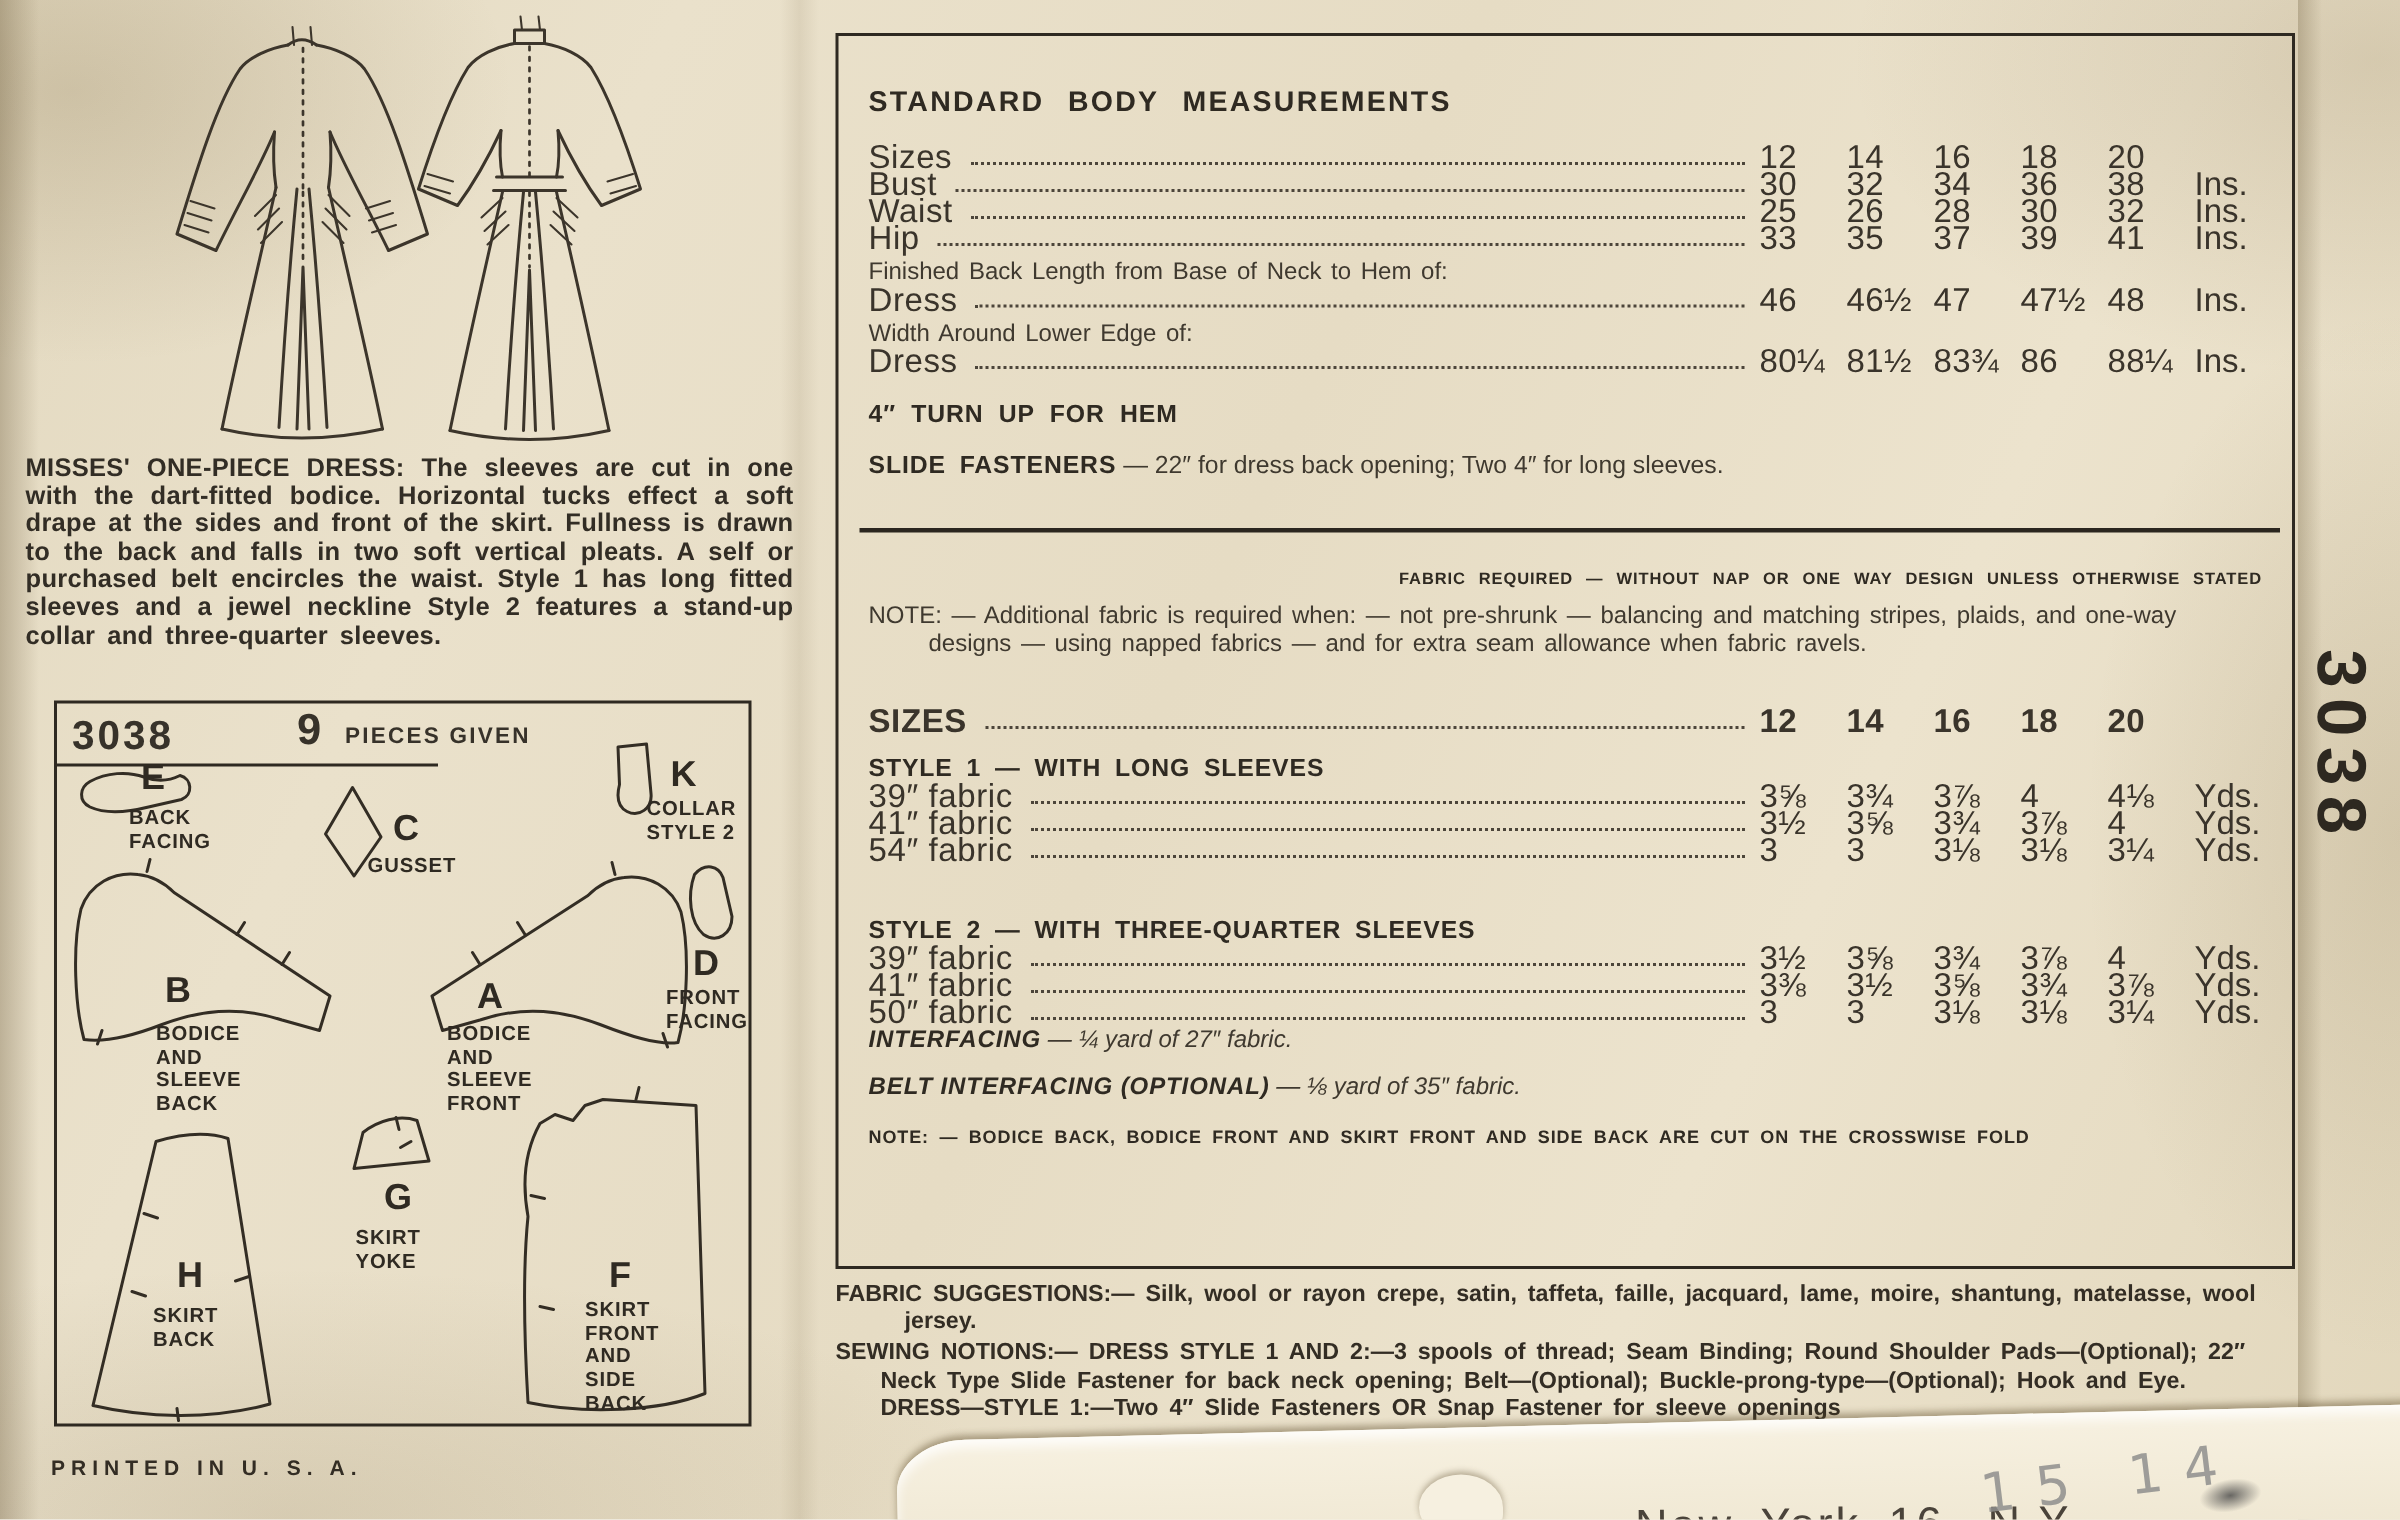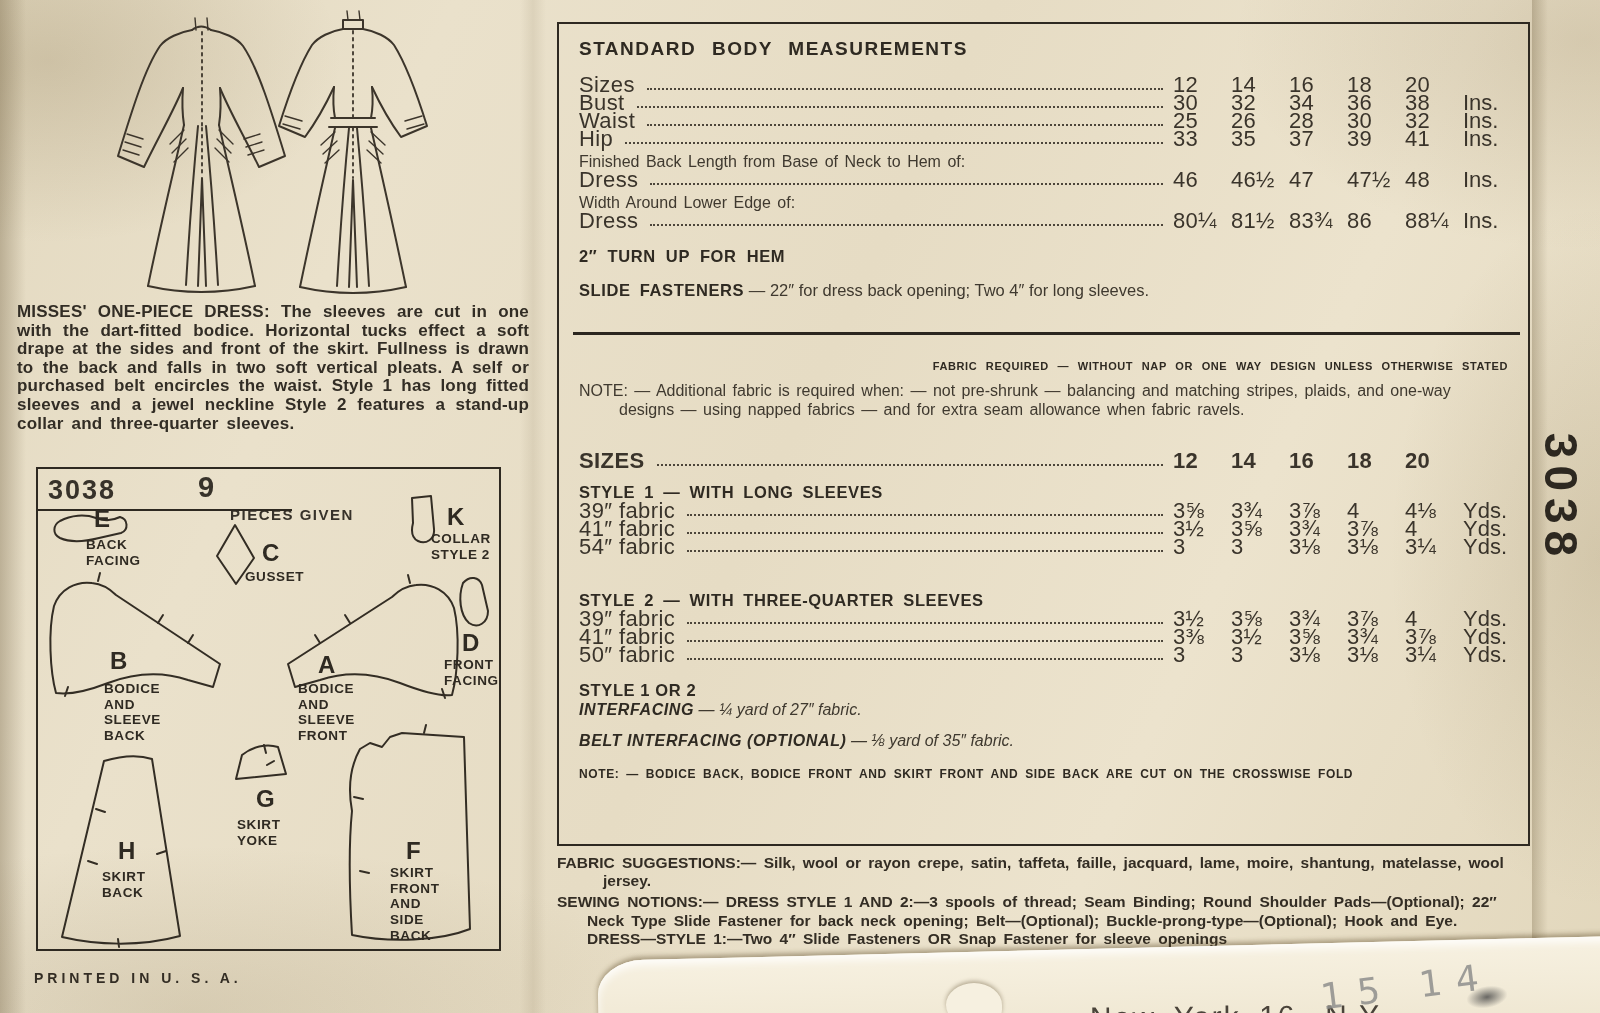--- a/index.html
+++ b/index.html
@@ -38,41 +38,41 @@
   #pieces-box {
     position:absolute; left:36px; top:467px; width:465px; height:484px;
     border:2.5px solid #2e2921;
   }
   #pieces-box .abs { position:absolute; }
   .pc-letter { font-size:24px; font-weight:700; color:#2f2a22; }
   .pc-label { font-size:13.5px; font-weight:700; line-height:1.16; letter-spacing:.6px;
     color:#2f2a22; white-space:pre-line; }
   #pieces-header-number { left:10px; top:6px; font-size:27px; font-weight:700; letter-spacing:2px; }
   #pieces-header-count { left:160px; top:2px; font-size:29px; font-weight:700; }
-  #pieces-header-count-label { left:192px; top:13px; font-size:15px; font-weight:700; letter-spacing:1.5px;margin-top:24px; }
+  #pieces-header-count-label { left:192px; top:13px; font-size:15px; font-weight:700; letter-spacing:1.5px; }
   #pieces-header-rule { left:-1px; top:40px; width:255px; border-bottom:2.5px solid #2e2921; }
   #pieces-svg { position:absolute; left:0; top:0; }
   #pieces-svg path { stroke:#332d24; fill:none; stroke-width:2; stroke-linejoin:round; stroke-linecap:round; }
 
   #printed-in { position:absolute; left:34px; top:958px; font-size:14px; font-weight:700;
     letter-spacing:4px; color:#332d24;margin-top:12px; }
 
   
   #panel {
     position:absolute; left:557px; top:22px; width:973px; height:824px;
     border:2.5px solid #2e2921; padding:14px 20px 0 20px;
   }
   .trow { display:flex; align-items:baseline; font-size:22px; line-height:18px; color:#3a342b; }
   .trow .tlabel { flex:none; letter-spacing:.4px; }
   .trow .leader { flex:1 1 auto; border-bottom:2px dotted #4c453a; height:2px; align-self:flex-end;
     margin:0 10px 4px 12px; min-width:30px; }
   .trow .val { flex:none; width:58px; letter-spacing:.3px; }
   .trow .unit { flex:none; width:45px; }
   .bold-row { font-weight:700; }
-  .heading { font-weight:700; color:#2f2a22; letter-spacing:.6px; }
+  .heading { font-weight:700; color:#2f2a22; letter-spacing:.6px;margin-top:20px; }
   #panel-title { font-size:19px; word-spacing:9px; letter-spacing:1.5px; margin-bottom:16px; }
   .section-note { font-size:16px; color:#3f392f; word-spacing:2px; }
   #finished-heading, #width-heading { margin-top:5px; }
   #hem-note { margin-top:17px; font-size:16.5px; word-spacing:5px; }
   #fasteners-line { margin-top:15px; font-size:16.5px; }
   #fasteners-line .heading { word-spacing:4px; }
   #mid-rule { border-top:3.5px solid #2b261f; margin:32px -12px 0 -6px; }
   #fabric-heading { margin-top:25px; font-size:11px; word-spacing:5px;text-align:right; }
   #fabric-note { margin-top:9px; padding-left:40px; text-indent:-40px; line-height:19px; }
   #fabric-sizes-row { margin-top:33px; }
@@ -291,21 +291,21 @@
       <span class="tlabel">Dress</span>
       <span class="leader"></span>
       <span class="val">80¼</span>
       <span class="val">81½</span>
       <span class="val">83¾</span>
       <span class="val">86</span>
       <span class="val">88¼</span>
       <span class="unit">Ins.</span>
     </div>
 
-    <div id="hem-note" class="heading">2″ TURN UP FOR HEM</div>
+    <div id="hem-note" class="heading">4″ TURN UP FOR HEM</div>
     <div id="fasteners-line">
       <span class="heading">SLIDE FASTENERS</span>
       <span class="inline-normal">— 22″ for dress back opening; Two 4″ for long sleeves.</span>
     </div>
 
     <div id="mid-rule"></div>
 
     <div id="fabric-heading" class="heading">FABRIC REQUIRED — WITHOUT NAP OR ONE WAY DESIGN UNLESS OTHERWISE STATED</div>
     <div id="fabric-note" class="section-note">NOTE: — Additional fabric is required when: — not pre-shrunk — balancing and matching stripes, plaids, and one-way designs — using napped fabrics — and for extra seam allowance when fabric ravels.</div>
 
@@ -377,21 +377,20 @@
       <span class="tlabel">50″  fabric</span>
       <span class="leader"></span>
       <span class="val">3</span>
       <span class="val">3</span>
       <span class="val">3⅛</span>
       <span class="val">3⅛</span>
       <span class="val">3¼</span>
       <span class="unit">Yds.</span>
     </div>
 
-    <div id="style-1-or-2" class="heading">STYLE 1 OR 2</div>
     <div id="interfacing-line">
       <span class="heading">INTERFACING</span>
       <span class="inline-normal">— ¼ yard of 27″ fabric.</span>
     </div>
     <div id="belt-line">
       <span class="heading">BELT INTERFACING (OPTIONAL)</span>
       <span class="inline-normal">— ⅛ yard of 35″ fabric.</span>
     </div>
     <div id="crosswise-note" class="heading">NOTE: — BODICE BACK, BODICE FRONT AND SKIRT FRONT AND SIDE BACK ARE CUT ON THE CROSSWISE FOLD</div>
   </div>

